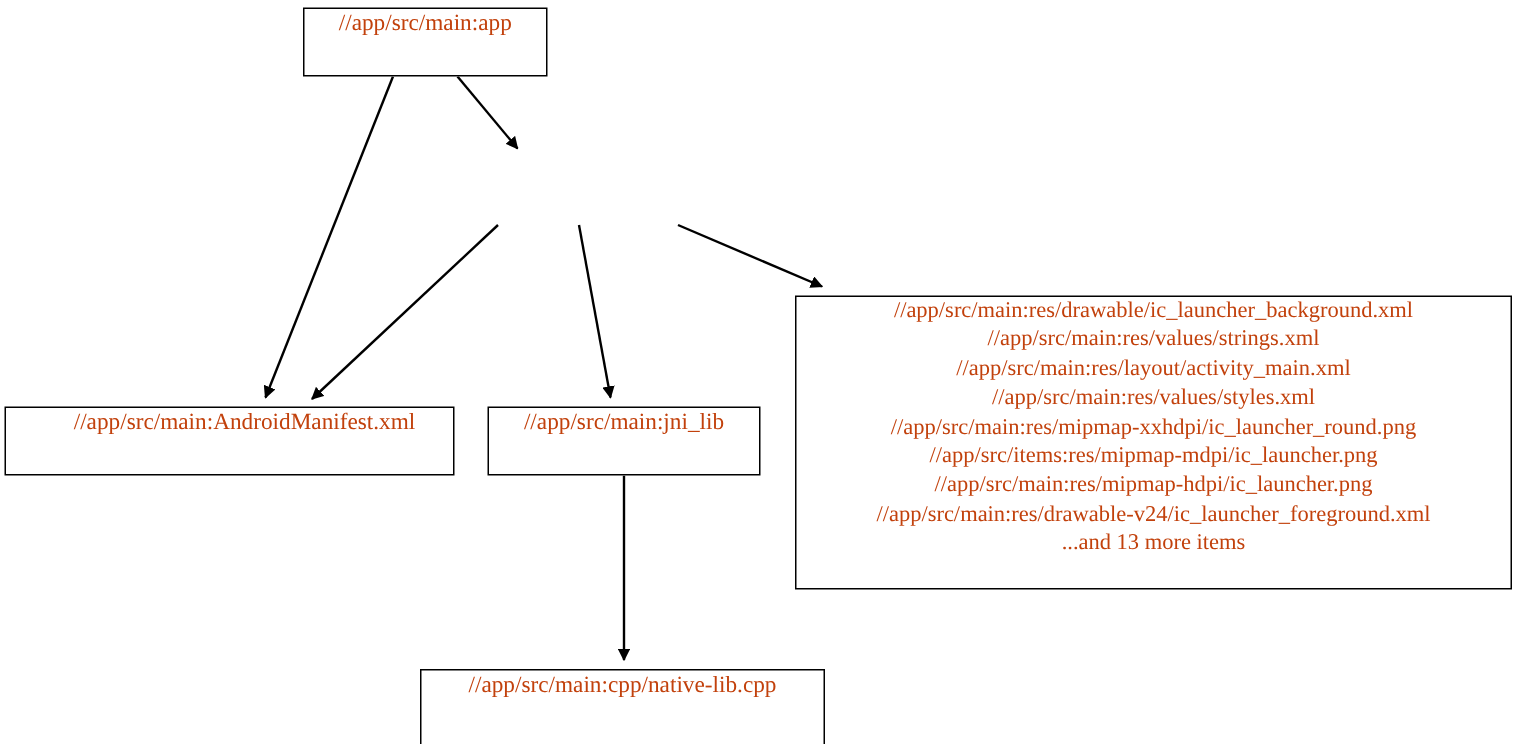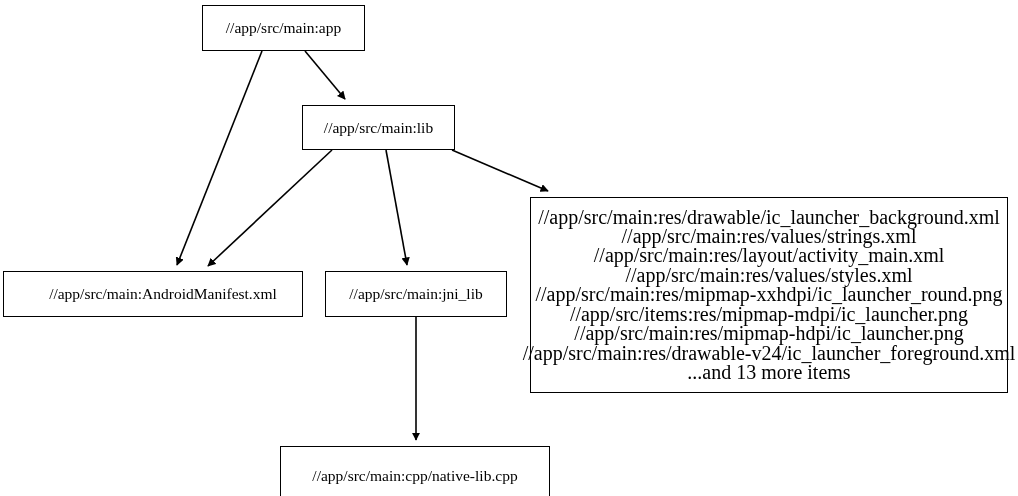--- a/index.html
+++ b/index.html
@@ -22,36 +22,36 @@
     width: 1018px;
     height: 496px;
     pointer-events: none;
   }
   .node {
     position: absolute;
     box-sizing: border-box;
     border: 1px solid #000000;
     background: #ffffff;
     display: flex;
-    align-items: center;
+    align-items: flex-start;
     justify-content: center;
     text-align: center;
-    color: #000000;
+    color: #c2410c;
     font-size: 15.5px;
     line-height: 19.4px;
     white-space: nowrap;
   }
   .node-label {
     display: block;
     white-space: pre;
     text-align: center;
   }
   .node-multiline {
     white-space: normal;
-    font-size: 20px;
+    font-size: 15px;
     line-height: 19.4px;
   }
   .node-multiline .node-label {
     white-space: pre;
   }
   
   #node-app        { left: 202px; top: 5px;   width: 163px; height: 46px; }
   #node-lib        { left: 302px; top: 105px; width: 153px; height: 45px; }
   #node-manifest   { left: 3px;   top: 271px; width: 300px; height: 46px; padding-left: 20px; }
   #node-jnilib     { left: 325px; top: 271px; width: 182px; height: 46px; }
@@ -80,23 +80,20 @@
 
     <path d="M 452,150 L 548,191" stroke="#000000" stroke-width="1.6" fill="none" marker-end="url(#arrow)"></path>
 
     <path d="M 416,317 L 416,440" stroke="#000000" stroke-width="1.6" fill="none" marker-end="url(#arrow)"></path>
   </svg>
 
   <div class="node" id="node-app">
     <span class="node-label">//app/src/main:app</span>
   </div>
 
-  <div class="node" id="node-lib">
-    <span class="node-label">//app/src/main:lib</span>
-  </div>
 
   <div class="node" id="node-manifest">
     <span class="node-label">//app/src/main:AndroidManifest.xml</span>
   </div>
 
   <div class="node" id="node-jnilib">
     <span class="node-label">//app/src/main:jni_lib</span>
   </div>
 
   <div class="node node-multiline" id="node-resources">

